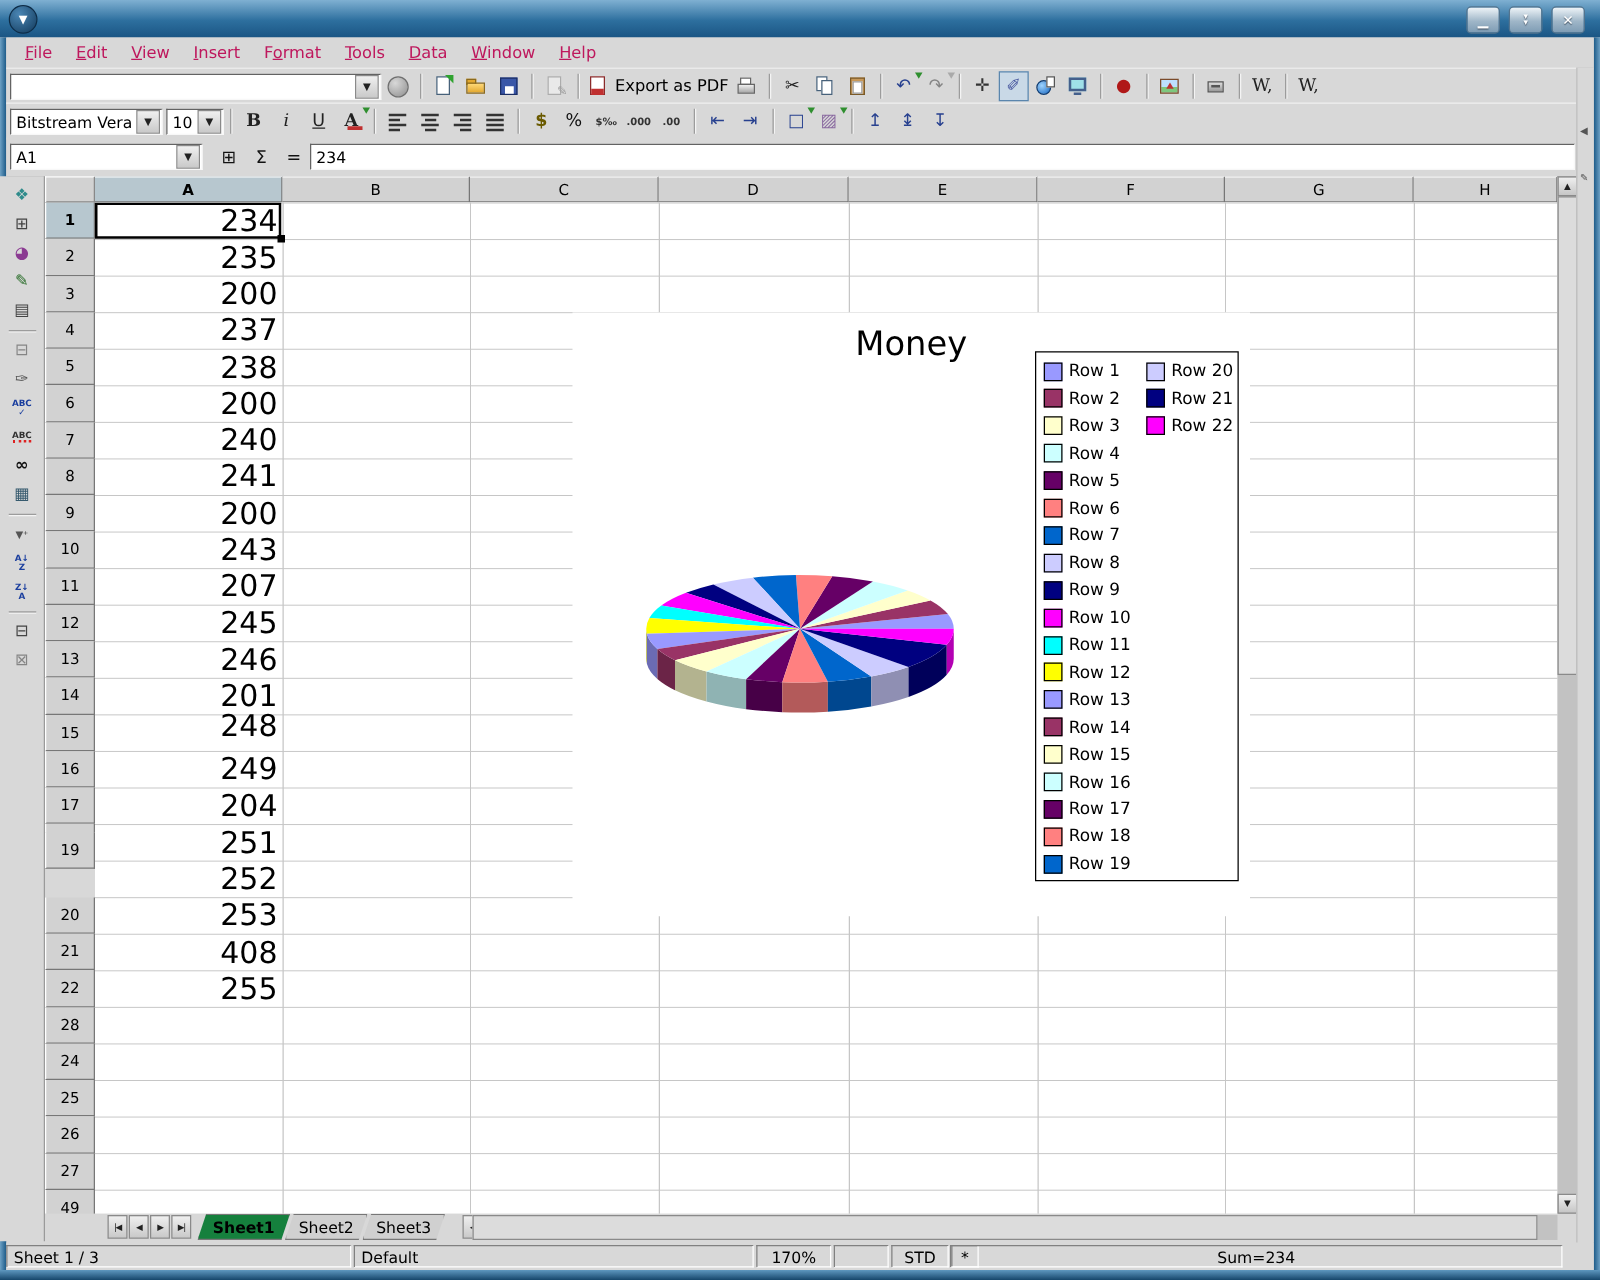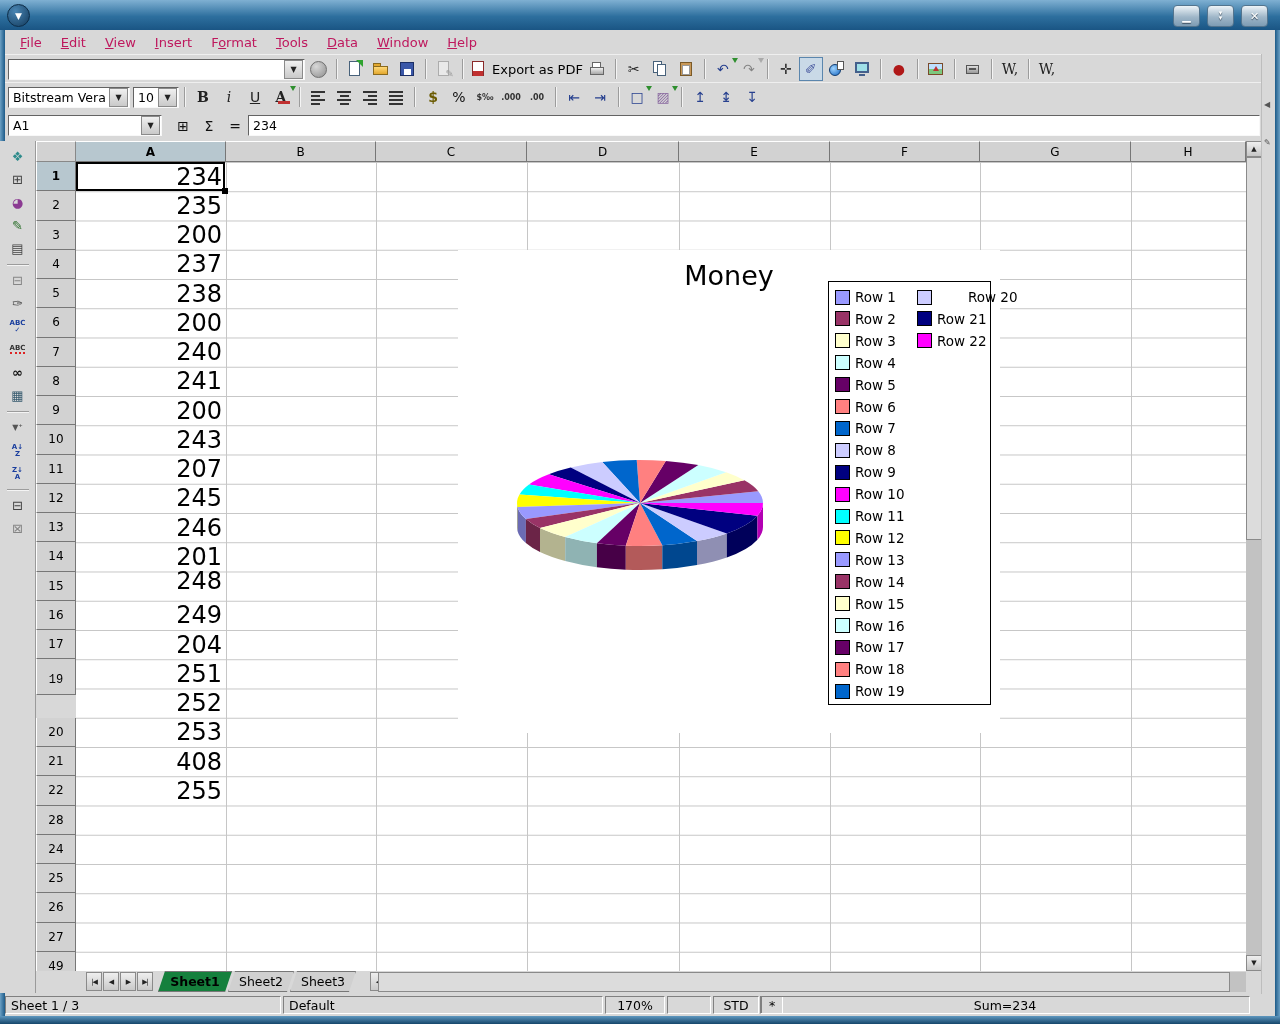--- a/index.html
+++ b/index.html
@@ -454,21 +454,21 @@
     <div class="rowh" style="top: 234px; height: 29.25px;">9</div>
     <div class="rowh" style="top: 263.25px; height: 29.25px;">10</div>
     <div class="rowh" style="top: 292.5px; height: 29.25px;">11</div>
     <div class="rowh" style="top: 321.75px; height: 29.25px;">12</div>
     <div class="rowh" style="top: 351px; height: 29.25px;">13</div>
     <div class="rowh" style="top: 380.25px; height: 29.25px;">14</div>
     <div class="rowh" style="top: 409.5px; height: 29.25px;">15</div>
     <div class="rowh" style="top: 438.75px; height: 29.25px;">16</div>
     <div class="rowh" style="top: 468px; height: 29.25px;">17</div>
     <div class="rowh" style="top: 497.25px; height: 29.25px;">18</div>
-    <div class="rowh" style="top: 504px; height: 29.25px; font-family: Liberation Mono, monospace;">19</div>
+    <div class="rowh" style="top: 504px; height: 29.25px;">19</div>
     <div class="rowh" style="top: 555.75px; height: 29.25px;">20</div>
     <div class="rowh" style="top: 585px; height: 29.25px;">21</div>
     <div class="rowh" style="top: 614.25px; height: 29.25px;">22</div>
     <div class="rowh" style="top: 643.5px; height: 29.25px;">28</div>
     <div class="rowh" style="top: 672.75px; height: 29.25px;">24</div>
     <div class="rowh" style="top: 702px; height: 29.25px;">25</div>
     <div class="rowh" style="top: 731.25px; height: 29.25px;">26</div>
     <div class="rowh" style="top: 760.5px; height: 29.25px;">27</div>
     <div class="rowh" style="top: 789.75px; height: 29.25px;">49</div>
   </div>
@@ -606,21 +606,21 @@
         <span class="lg-tx">Row 17</span>
       </div>
       <div class="lg-item" style="left: 6px; top: 377.3px;">
         <span class="lg-sw" style="background: rgb(255, 128, 128);"></span>
         <span class="lg-tx">Row 18</span>
       </div>
       <div class="lg-item" style="left: 6px; top: 399.2px;">
         <span class="lg-sw" style="background: rgb(0, 102, 204);"></span>
         <span class="lg-tx">Row 19</span>
       </div>
-      <div class="lg-item" style="left: 88px; top: 5px; gap: 31px;">
+      <div class="lg-item" style="left: 88px; top: 5px;">
         <span class="lg-sw" style="background: rgb(204, 204, 255);"></span>
         <span class="lg-tx">Row 20</span>
       </div>
       <div class="lg-item" style="left: 88px; top: 26.9px;">
         <span class="lg-sw" style="background: rgb(0, 0, 128);"></span>
         <span class="lg-tx">Row 21</span>
       </div>
       <div class="lg-item" style="left: 88px; top: 48.8px;">
         <span class="lg-sw" style="background: rgb(255, 0, 255);"></span>
         <span class="lg-tx">Row 22</span>

